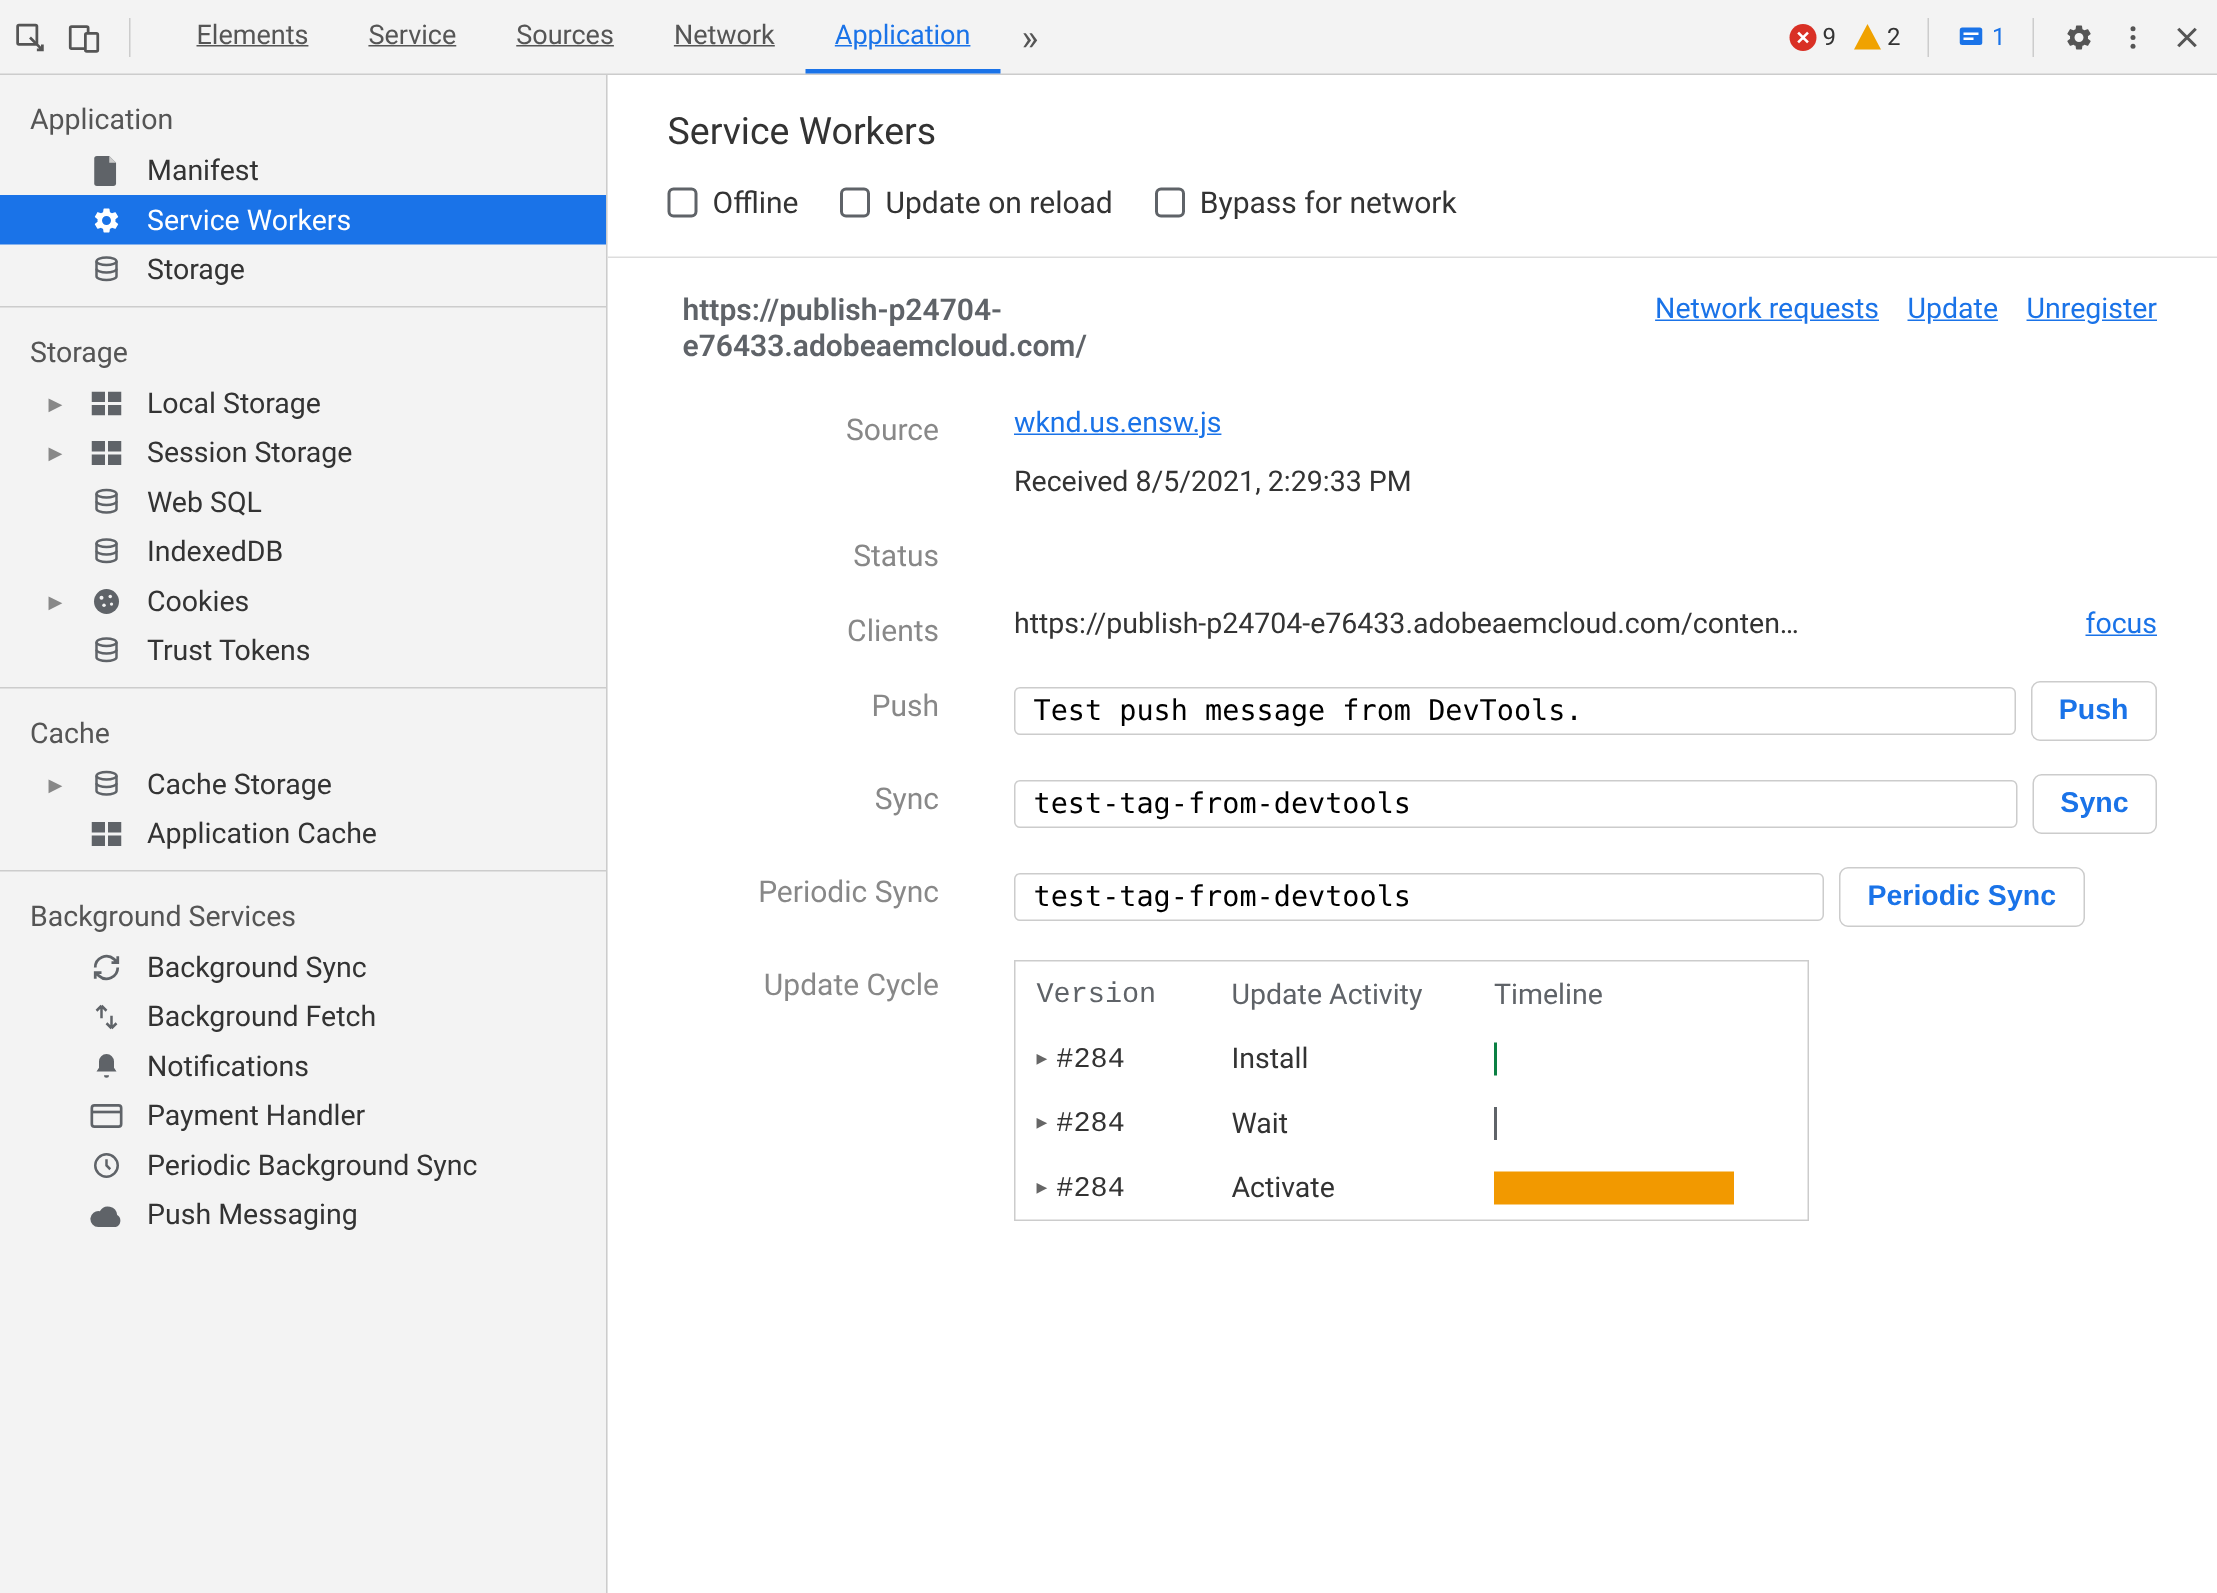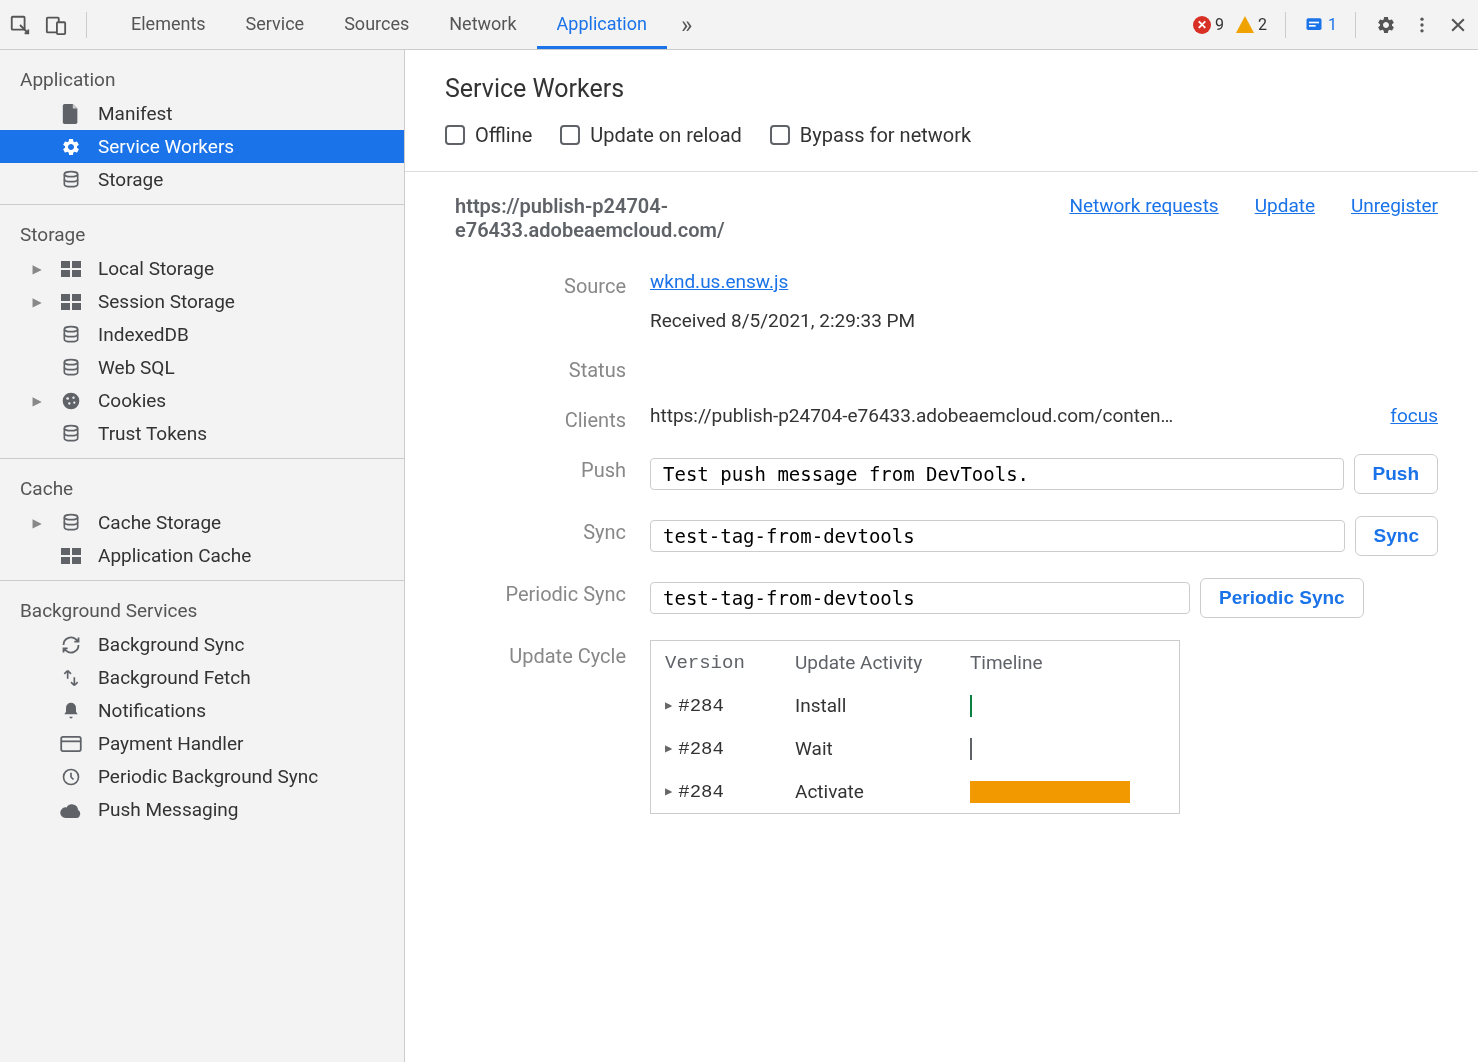--- a/index.html
+++ b/index.html
@@ -47,20 +47,21 @@
       margin-left: 18px;
       height: 100%;
     }
     .tab {
       display: flex;
       align-items: center;
       padding: 0 20px;
       color: #555;
       cursor: pointer;
       border-bottom: 3px solid transparent;
+      text-decoration: underline;
     }
     .tab.active {
       color: #1a73e8;
       border-bottom-color: #1a73e8;
     }
     .tab-more {
       display: flex;
       align-items: center;
       padding: 0 14px;
       color: #555;
@@ -195,31 +196,32 @@
       margin-bottom: 28px;
     }
     .sw-scope {
       font-weight: 600;
       color: #5f6368;
       font-size: 20px;
       max-width: 360px;
     }
     .sw-links {
       display: flex;
-      gap: 36px;
+      gap: 19px;
     }
     .link {
       color: #1a73e8;
       text-decoration: underline;
       cursor: pointer;
     }
     .detail-row {
       display: flex;
       align-items: flex-start;
       margin-bottom: 22px;
+      gap: 26px;
     }
     .detail-label {
       width: 195px;
       text-align: right;
       color: #888;
       font-size: 20px;
       flex-shrink: 0;
       padding-right: 24px;
       padding-top: 4px;
     }
@@ -428,32 +430,32 @@
       </div>
       <div class="tree-item child">
         <span class="tree-expand"></span>
         <span class="tree-icon">
             <svg width="20" height="20" viewBox="0 0 24 24" fill="none" stroke="#5f6368" stroke-width="2">
               <ellipse cx="12" cy="5" rx="8" ry="3"></ellipse>
               <path d="M4 5v6c0 1.66 3.58 3 8 3s8-1.34 8-3V5"></path>
               <path d="M4 11v6c0 1.66 3.58 3 8 3s8-1.34 8-3v-6"></path>
             </svg>
           </span>
-        <span>IndexedDB</span>
+        <span>Web SQL</span>
       </div>
       <div class="tree-item child">
         <span class="tree-expand"></span>
         <span class="tree-icon">
             <svg width="20" height="20" viewBox="0 0 24 24" fill="none" stroke="#5f6368" stroke-width="2">
               <ellipse cx="12" cy="5" rx="8" ry="3"></ellipse>
               <path d="M4 5v6c0 1.66 3.58 3 8 3s8-1.34 8-3V5"></path>
               <path d="M4 11v6c0 1.66 3.58 3 8 3s8-1.34 8-3v-6"></path>
             </svg>
           </span>
-        <span>Web SQL</span>
+        <span>IndexedDB</span>
       </div>
       <div class="tree-item child-expandable">
         <span class="tree-expand">▶</span>
         <span class="tree-icon">
             <svg width="20" height="20" viewBox="0 0 24 24" fill="#5f6368">
               <circle cx="12" cy="12" r="10"></circle>
               <circle cx="8" cy="9" r="1.6" fill="#f3f3f3"></circle>
               <circle cx="15" cy="8" r="1.4" fill="#f3f3f3"></circle>
               <circle cx="10" cy="15" r="1.4" fill="#f3f3f3"></circle>
               <circle cx="16" cy="14" r="1.3" fill="#f3f3f3"></circle>

